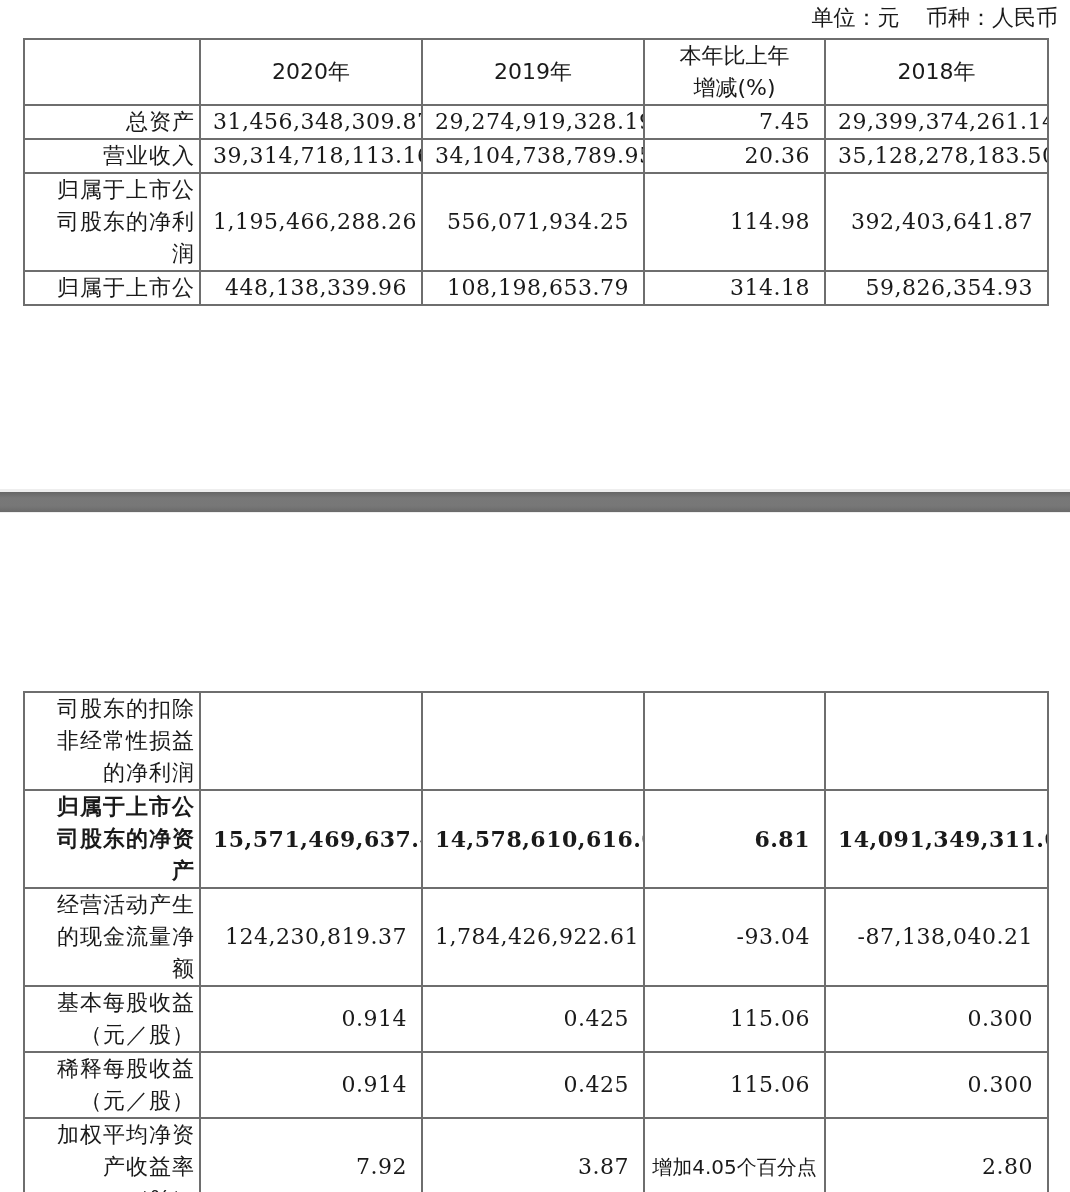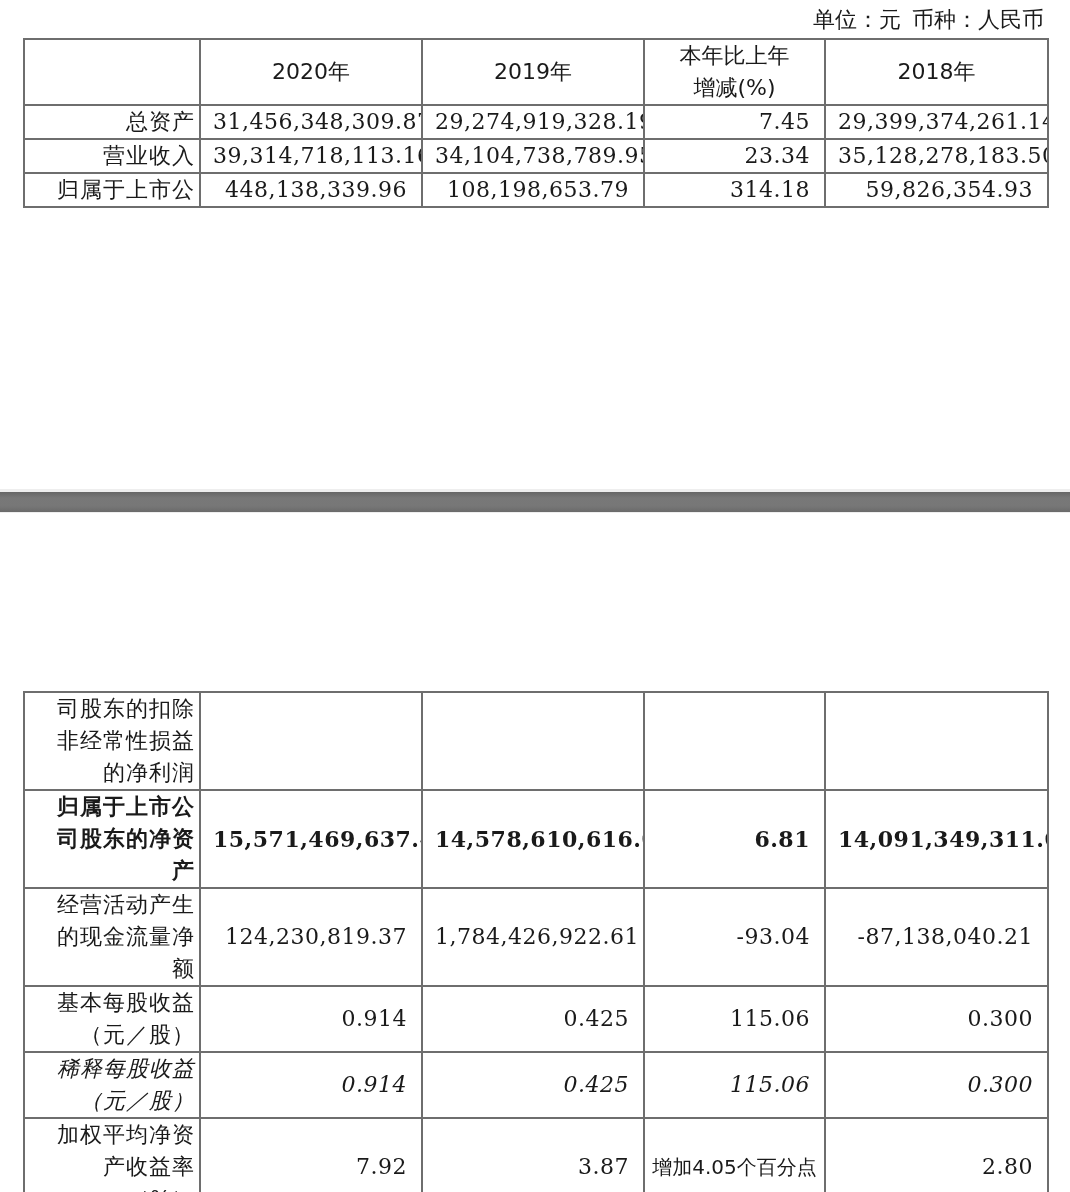--- a/index.html
+++ b/index.html
@@ -11,25 +11,25 @@
       width: 1070px;
       height: 1192px;
       position: relative;
       overflow: hidden;
       font-family: "DejaVu Serif", "Liberation Serif", serif;
       color: #1a1a1a;
     }
     .unit-line {
       position: absolute;
       top: 4px;
-      right: 26px;
+      right: 12px;
       font-size: 22px;
       line-height: 32px;
       white-space: pre;
-      font-family: Liberation Serif, serif;
+      font-family: Liberation Mono, monospace;
     }
     table.fin {
       position: absolute;
       left: 23px;
       border-collapse: collapse;
       table-layout: fixed;
       width: 1024px;
     }
     table.fin td {
       border: 2px solid #6e6e6e;
@@ -118,22 +118,29 @@
     <td class="label">总资产</td>
     <td class="num">31,456,348,309.87</td>
     <td class="num">29,274,919,328.19</td>
     <td class="num">7.45</td>
     <td class="num">29,399,374,261.14</td>
   </tr>
   <tr style="height:33px;">
     <td class="label">营业收入</td>
     <td class="num">39,314,718,113.16</td>
     <td class="num">34,104,738,789.95</td>
-    <td class="num">23.34</td>
+    <td class="num">20.36</td>
     <td class="num">35,128,278,183.50</td>
+  </tr>
+  <tr style="height:96px;">
+    <td class="label">归属于上市公司股东的净利润</td>
+    <td class="num">1,195,466,288.26</td>
+    <td class="num">556,071,934.25</td>
+    <td class="num">114.98</td>
+    <td class="num">392,403,641.87</td>
   </tr>
   <tr style="height:32px;">
     <td class="label">归属于上市公</td>
     <td class="num">448,138,339.96</td>
     <td class="num">108,198,653.79</td>
     <td class="num">314.18</td>
     <td class="num">59,826,354.93</td>
   </tr>
 </tbody>
   </table>
@@ -172,21 +179,21 @@
     <td class="num">-93.04</td>
     <td class="num">-87,138,040.21</td>
   </tr>
   <tr style="height:64px;padding-left:48px;">
     <td class="label">基本每股收益（元／股）</td>
     <td class="num">0.914</td>
     <td class="num">0.425</td>
     <td class="num">115.06</td>
     <td class="num">0.300</td>
   </tr>
-  <tr style="height:64px;font-style:italic;">
+  <tr style="height:64px;">
     <td class="label">稀释每股收益（元／股）</td>
     <td class="num">0.914</td>
     <td class="num">0.425</td>
     <td class="num">115.06</td>
     <td class="num">0.300</td>
   </tr>
   <tr style="height:64px;">
     <td class="label">加权平均净资产收益率（%）</td>
     <td class="num">7.92</td>
     <td class="num">3.87</td>

